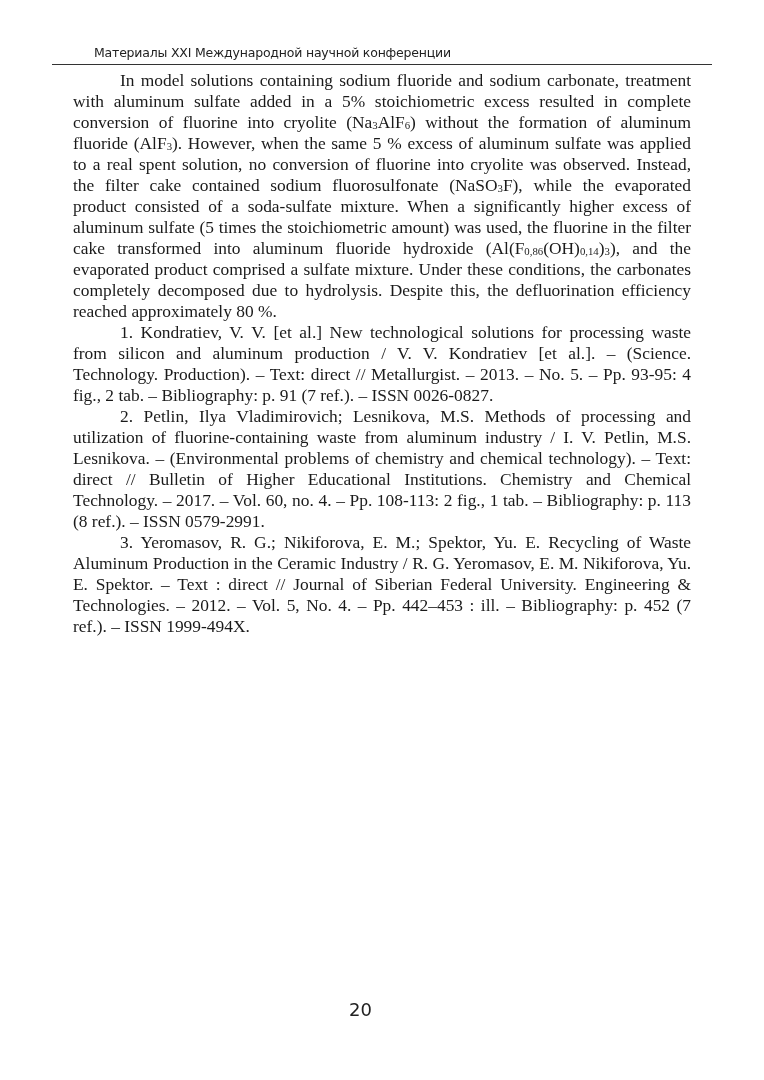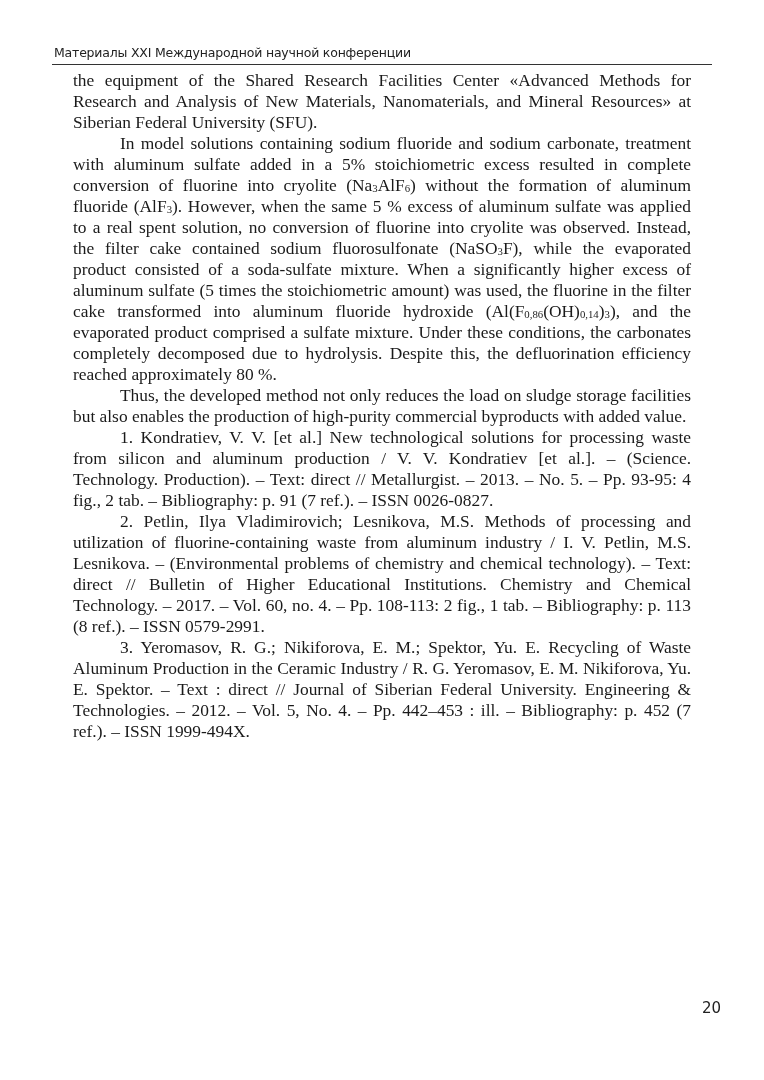--- a/index.html
+++ b/index.html
@@ -22,20 +22,21 @@
     height: 20px;
     border-bottom: 1px solid #333333;
     font-family: "DejaVu Sans", "Liberation Sans", sans-serif;
     font-size: 12.5px;
     line-height: 18px;
     color: #222222;
     letter-spacing: -0.2px;
   }
   .running-header span {
     padding-left: 2px;
+    margin-left: 40px;
   }
   .content {
     position: absolute;
     left: 73px;
     top: 70px;
     width: 618px;
     font-family: "Liberation Serif", "DejaVu Serif", serif;
     font-size: 17.4px;
     line-height: 21px;
     color: #1a1a1a;
@@ -57,36 +58,34 @@
     vertical-align: baseline;
     position: relative;
     top: 0.05em;
     line-height: 0;
   }
   .page-number {
     position: absolute;
     left: 0;
     width: 721px;
     top: 999px;
-    text-align: right;
+    text-align: center;
     font-family: "DejaVu Sans", "Liberation Sans", sans-serif;
-    font-size: 15px;
+    font-size: 18px;
     color: #222222;
   }
 </style>
 </head>
 <body>
 
 <div class="running-header">
   <span>Материалы XXI Международной научной конференции</span>
 </div>
 
 <div class="content">
-  <p>the equipment of the Shared Research Facilities Center «Advanced Methods for Research and Analysis of New Materials, Nanomaterials, and Mineral Resources» at Siberian Federal University (SFU).</p>
   <p class="indent">In model solutions containing sodium fluoride and sodium carbonate, treatment with aluminum sulfate added in a 5% stoichiometric excess resulted in complete conversion of fluorine into cryolite (Na<sub>3</sub>AlF<sub>6</sub>) without the formation of aluminum fluoride (AlF<sub>3</sub>). However, when the same 5 % excess of aluminum sulfate was applied to a real spent solution, no conversion of fluorine into cryolite was observed. Instead, the filter cake contained sodium fluorosulfonate (NaSO<sub>3</sub>F), while the evaporated product consisted of a soda-sulfate mixture. When a significantly higher excess of aluminum sulfate (5 times the stoichiometric amount) was used, the fluorine in the filter cake transformed into aluminum fluoride hydroxide (Al(F<sub>0,86</sub>(OH)<sub>0,14</sub>)<sub>3</sub>), and the evaporated product comprised a sulfate mixture. Under these conditions, the carbonates completely decomposed due to hydrolysis. Despite this, the defluorination efficiency reached approximately 80 %.</p>
-  <p class="indent">Thus, the developed method not only reduces the load on sludge storage facilities but also enables the production of high-purity commercial byproducts with added value.</p>
 
   <p class="indent">1. Kondratiev, V. V. [et al.] New technological solutions for processing waste from silicon and aluminum production / V. V. Kondratiev [et al.]. – (Science. Technology. Production). – Text: direct // Metallurgist. – 2013. – No. 5. – Pp. 93-95: 4 fig., 2 tab. – Bibliography: p. 91 (7 ref.). – ISSN 0026-0827.</p>
   <p class="indent">2. Petlin, Ilya Vladimirovich; Lesnikova, M.S. Methods of processing and utilization of fluorine-containing waste from aluminum industry / I. V. Petlin, M.S. Lesnikova. – (Environmental problems of chemistry and chemical technology). – Text: direct // Bulletin of Higher Educational Institutions. Chemistry and Chemical Technology. – 2017. – Vol. 60, no. 4. – Pp. 108-113: 2 fig., 1 tab. – Bibliography: p. 113 (8 ref.). – ISSN 0579-2991.</p>
   <p class="indent">3. Yeromasov, R. G.; Nikiforova, E. M.; Spektor, Yu. E. Recycling of Waste Aluminum Production in the Ceramic Industry / R. G. Yeromasov, E. M. Nikiforova, Yu. E. Spektor. – Text : direct // Journal of Siberian Federal University. Engineering &amp; Technologies. – 2012. – Vol. 5, No. 4. – Pp. 442–453 : ill. – Bibliography: p. 452 (7 ref.). – ISSN 1999-494X.</p>
 </div>
 
 <div class="page-number">20</div>
 
 </body></html>

